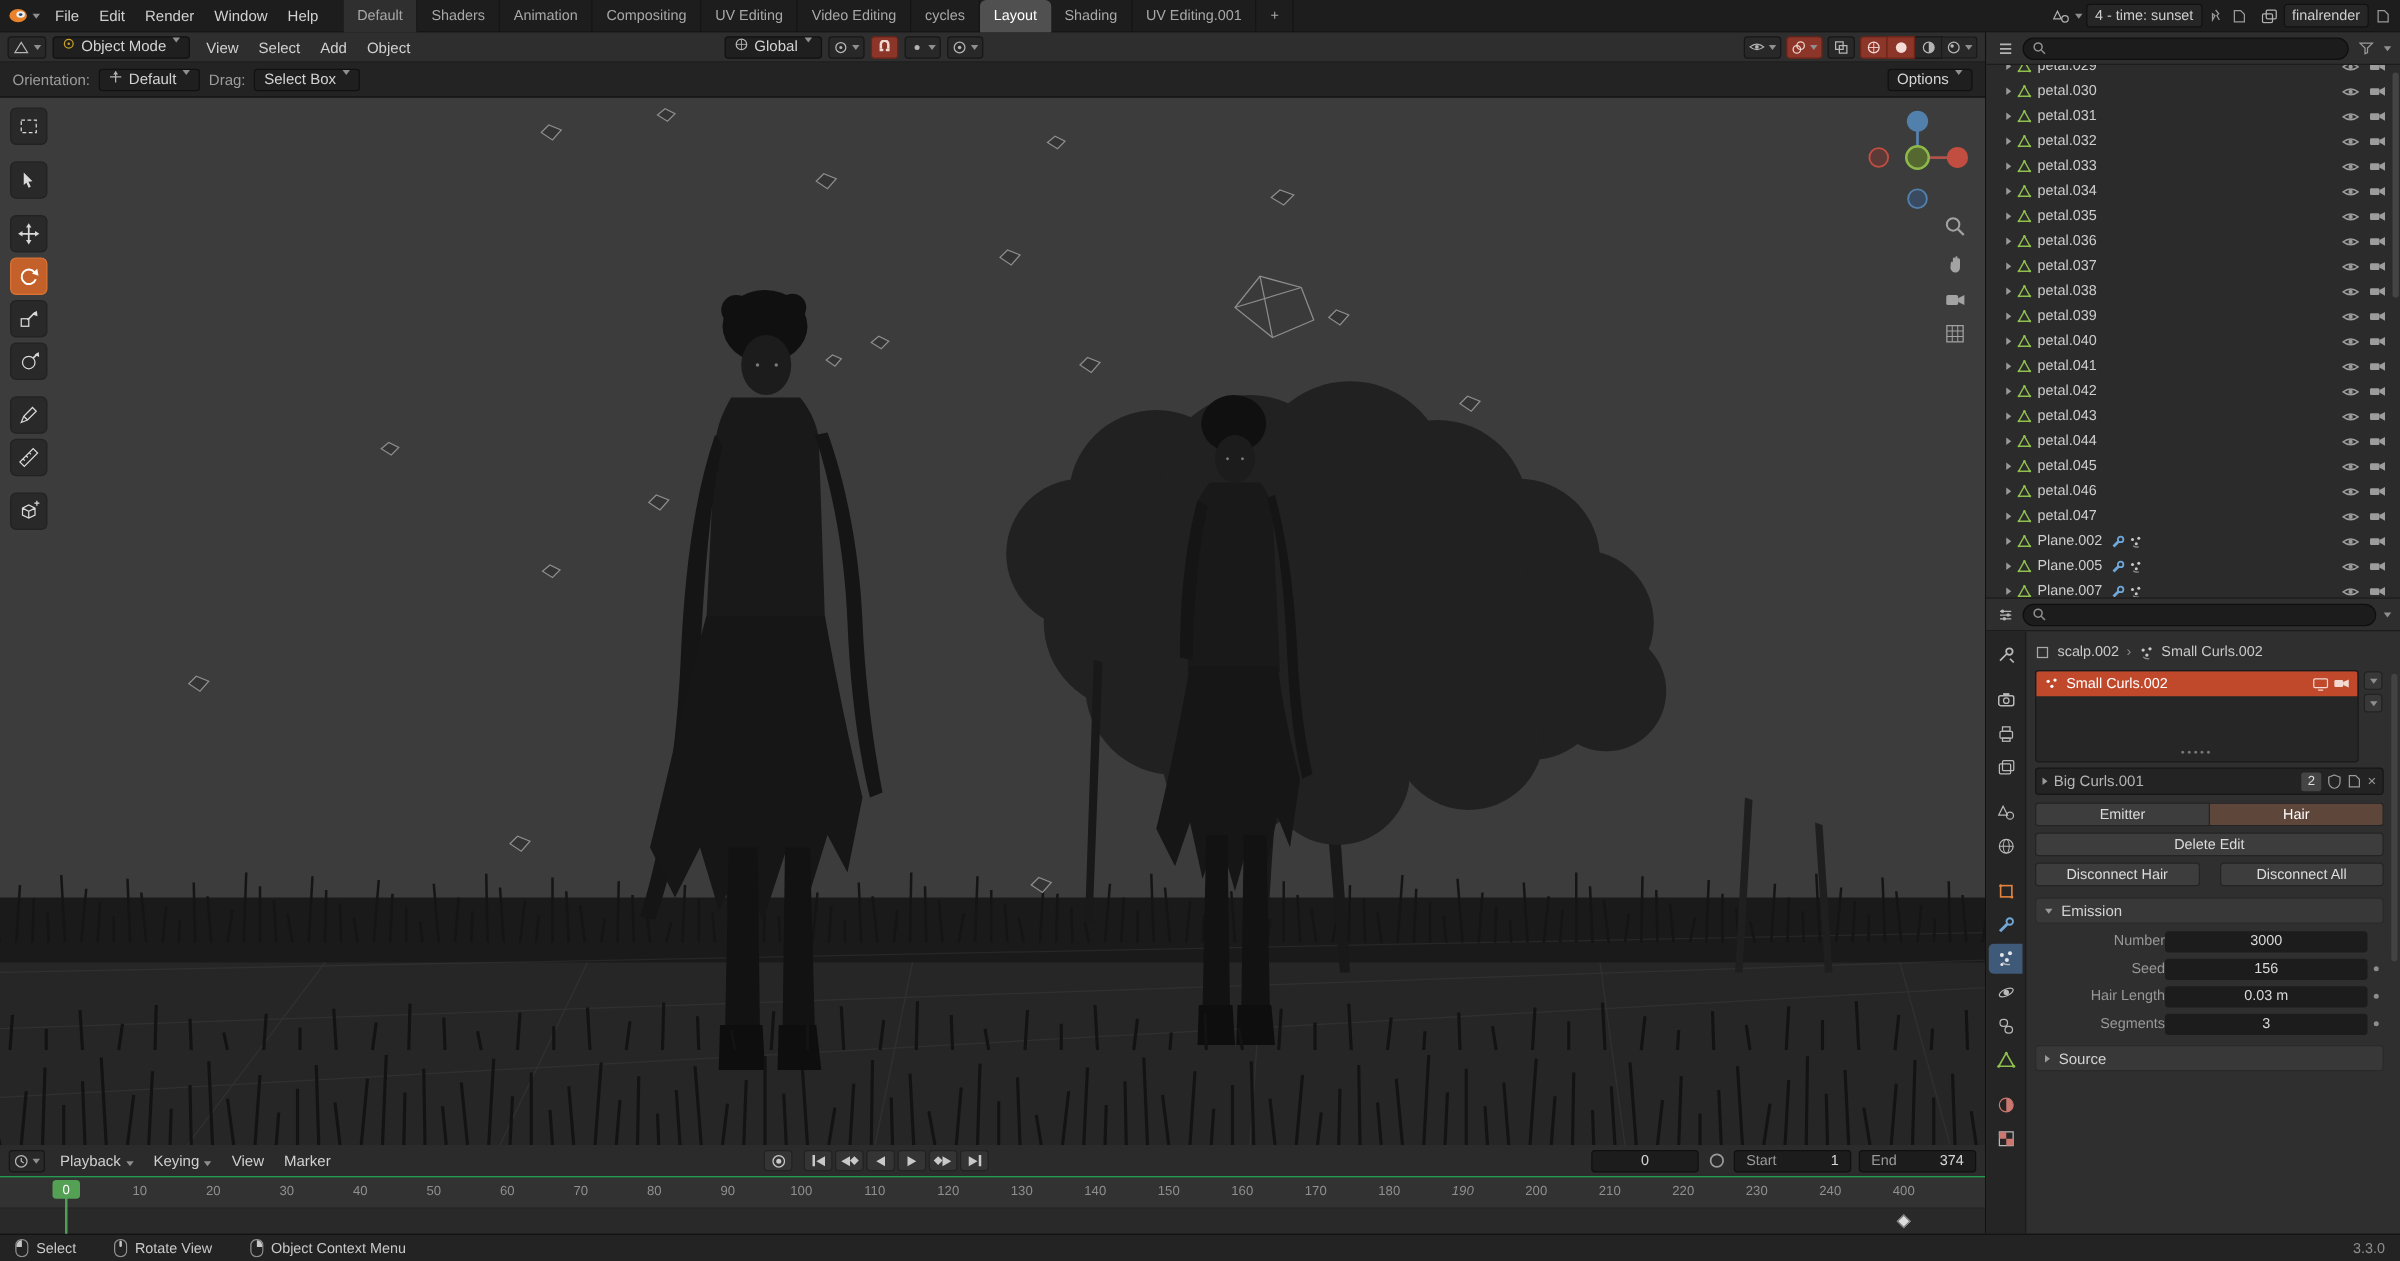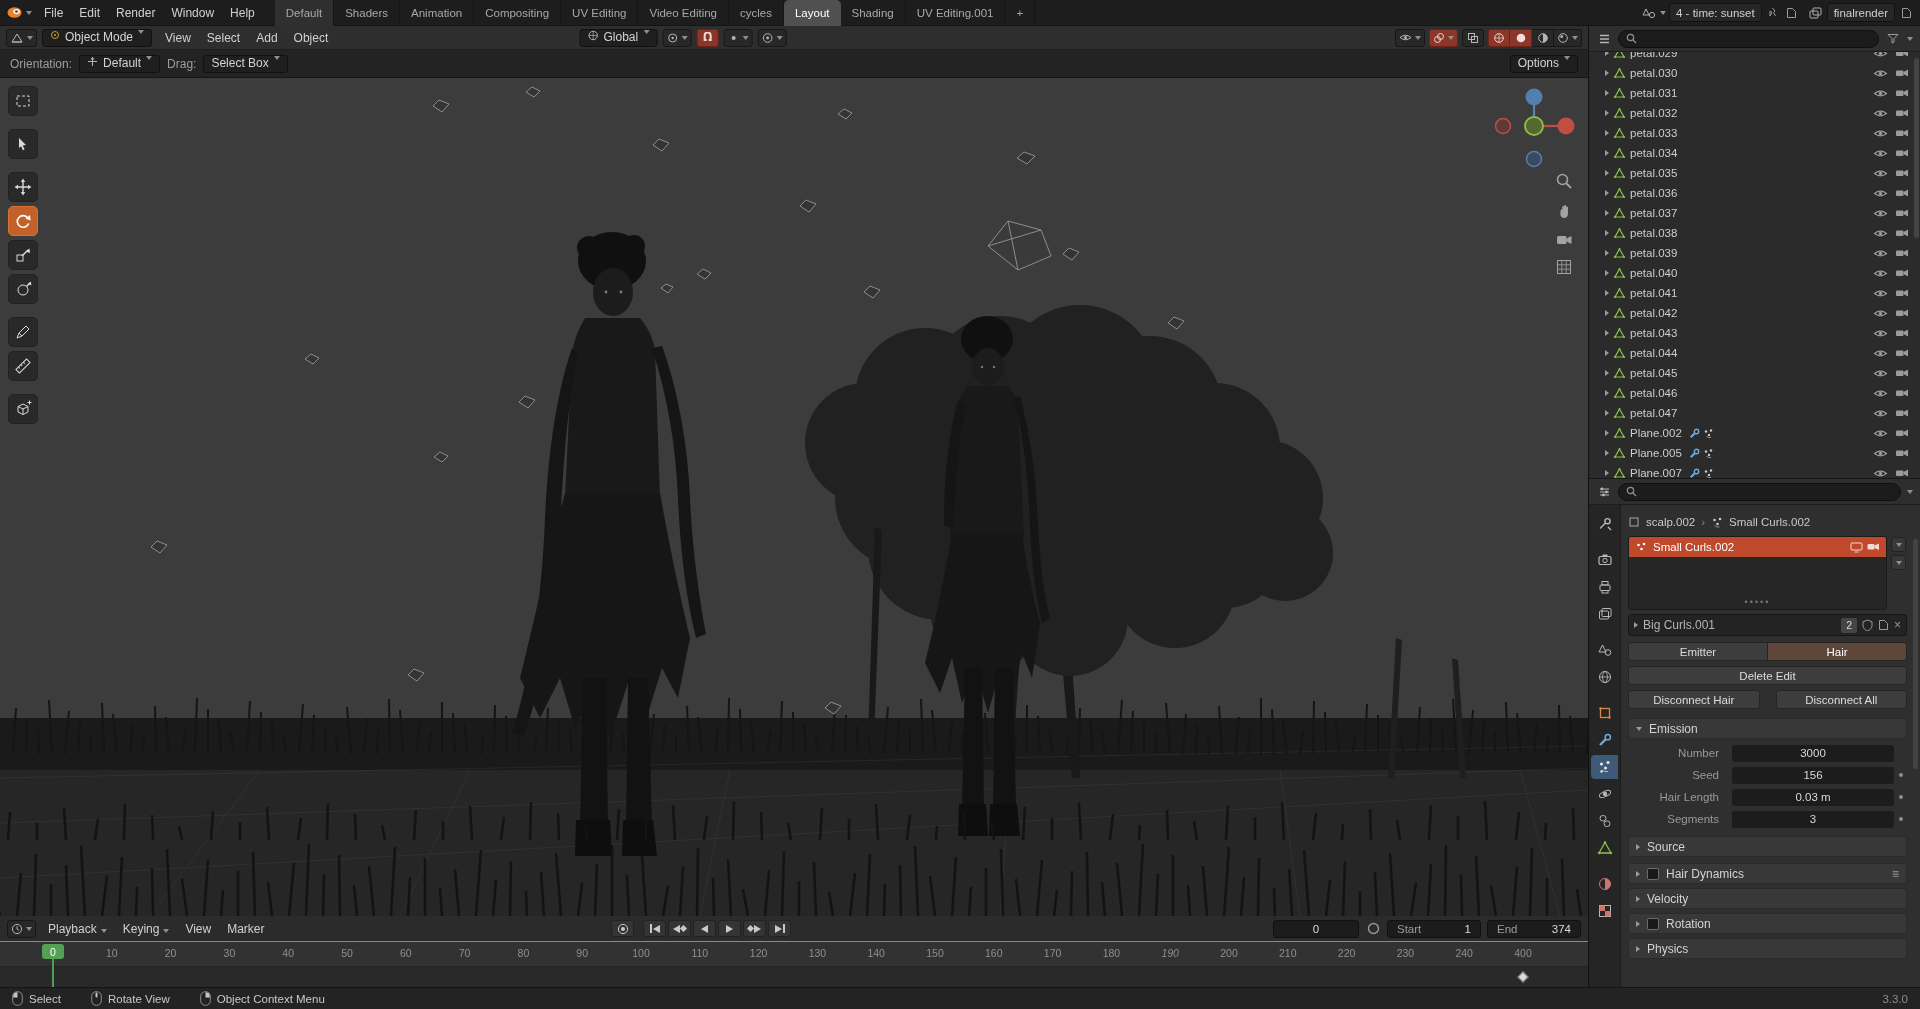--- a/index.html
+++ b/index.html
@@ -87,21 +87,21 @@
 .btn.sel{background:#5f463a;color:#fff}
 .row2{display:flex;gap:16px;margin-top:5px}
 .row2 .btn{flex:1}
 .mt5{margin-top:5px}
 .phead{height:21px;background:#383838;border:1px solid #2a2a2a;border-radius:3px;display:flex;align-items:center;gap:7px;padding:0 7px;color:#d2d2d2;margin-top:4px}
 .phead .cb{display:none;width:12px;height:12px;background:#191919;border:1px solid #6b6b6b;border-radius:2px}
 .phead.has-cb .cb{display:inline-block}
 .phead .pmenu{display:none;margin-left:auto;color:#9a9a9a;font-size:12px}
 .phead.has-menu .pmenu{display:flex}
 .prow{display:flex;align-items:center;height:22px}
-.prow .lbl{width:104px;text-align:right;padding-right:13px;color:#989898;font-size:11.5px}
+.prow .lbl{width:104px;text-align:right;padding-right:0;color:#989898;font-size:11.5px}
 .prow .val{flex:1;height:17px;background:#1c1c1c;border-radius:3px;display:flex;align-items:center;justify-content:center;color:#d8d8d8;font-size:11.5px}
 .prow .dotc{width:13px;display:flex;justify-content:center}
 .prow .dotc i{width:4px;height:4px;background:#8d8d8d;border-radius:50%;display:none}
 .prow.has-dot .dotc i{display:block}
 .pscroll{position:absolute;right:2px;top:34px;width:5px;height:230px;background:#4c4c4c;border-radius:3px;opacity:.7}
 
 .timeline{position:absolute;left:0;right:0;bottom:0;height:71px;background:#2b2b2b}
 .tl-header{height:26px;display:flex;align-items:center;gap:4px;padding:0 7px;border-bottom:1px solid #22c55e;position:relative}
 .tl-menu .cd{display:none;margin-left:4px}
 .tl-menu.has-caret .cd{display:inline-block}
@@ -1580,50 +1580,20 @@
               <span class="dotc">
                 <i></i>
               </span>
             </div>
           </div>
         <div class="phead">
           <span class="tri"></span>
           <span>Source</span>
         </div>
 
-        <div style="margin-top:6px">
-
-            <div class="phead has-cb has-menu">
-              <span class="tri"></span>
-              <span class="cb"></span>
-              <span>Hair Dynamics</span>
-              <span class="pmenu">≡</span>
-            </div>
-
-            <div class="phead">
-              <span class="tri"></span>
-
-              <span>Velocity</span>
-
-            </div>
-
-            <div class="phead has-cb">
-              <span class="tri"></span>
-              <span class="cb"></span>
-              <span>Rotation</span>
-
-            </div>
-
-            <div class="phead">
-              <span class="tri"></span>
-
-              <span>Physics</span>
-
-            </div>
-          </div>
         <div class="pscroll"></div>
       </div>
     </div>
   </div>
 
   <div class="statusbar">
     <div style="display:flex;gap:30px">
 
         <div class="hint k-left">
           <svg class="mouse" width="11" height="15" viewBox="0 0 11 15">

